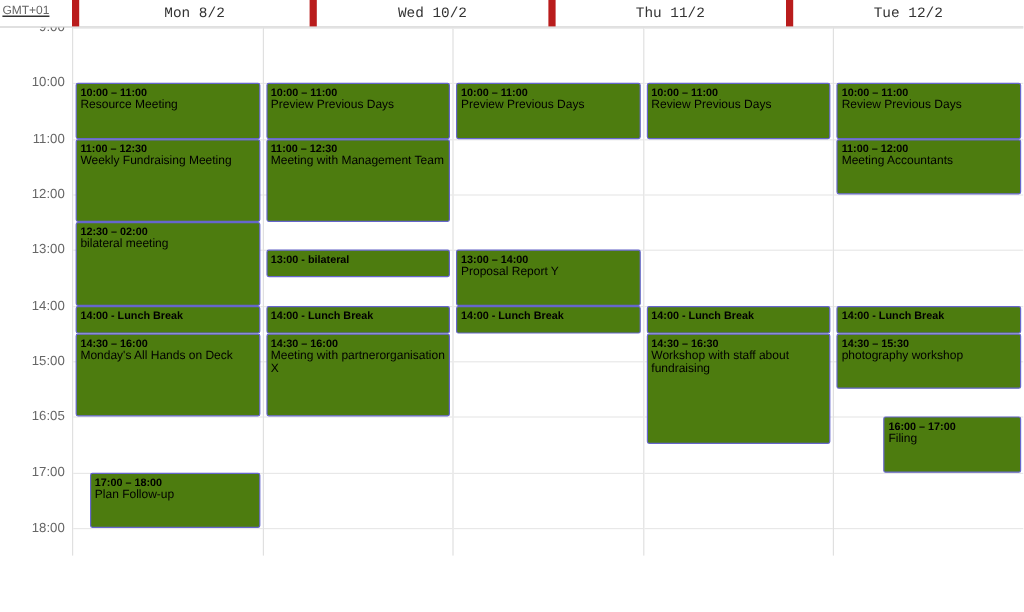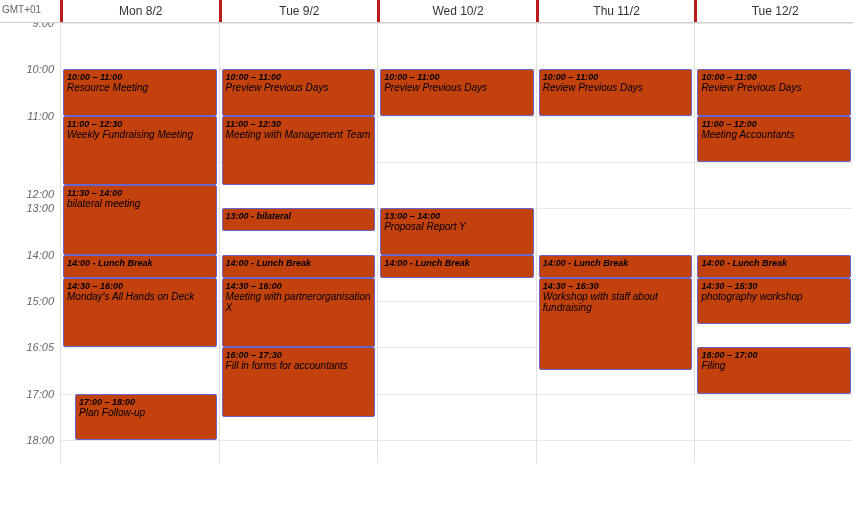--- a/index.html
+++ b/index.html
@@ -1,53 +1,52 @@
 <!DOCTYPE html>
 <html><head>
   <meta charset="utf-8">
   <style>
     * { box-sizing: border-box; margin: 0; padding: 0; }
     body { font-family: Arial, sans-serif; font-size: 11px; background: #fff; }
     .calendar { width: 853px; height: 510px; overflow: hidden; display: flex; flex-direction: column; }
     .header-row { display: flex; border-bottom: 1px solid #ccc; background: #fff; flex-shrink: 0; }
-    .time-gutter { width: 60px; flex-shrink: 0; }
-    .day-header { flex: 1; text-align: center; padding: 4px 12px; font-size: 12px; color: #333; border-left: 3px solid #b91c1c; }
-    .body { display: flex; flex: 1; overflow: hidden; font-style: italic; }
+    .time-gutter { width: 60px; flex-shrink: 0; text-decoration: underline; }
+    .day-header { flex: 1; text-align: center; padding: 4px 12px; font-size: 12px; color: #333; border-left: 6px solid #b91c1c; font-family: Liberation Mono, monospace; }
+    .body { display: flex; flex: 1; overflow: hidden; }
     .time-col { width: 60px; flex-shrink: 0; position: relative; }
     .time-label { position: absolute; right: 6px; font-size: 11px; color: #666; transform: translateY(-50%); }
     .grid { flex: 1; display: flex; position: relative; }
     .day-col { flex: 1; border-left: 1px solid #e0e0e0; position: relative; }
     .hour-line { position: absolute; left: 0; right: 0; border-top: 1px solid #e8e8e8; }
-    .event { position: absolute; left: 2px; right: 2px; background: #c2410c; border: 1px solid #6666cc; border-radius: 2px; padding: 2px 3px; font-size: 10px; color: #000; overflow: hidden; cursor: pointer; }
+    .event { position: absolute; left: 2px; right: 2px; background: #4d7c0f; border: 1px solid #6666cc; border-radius: 2px; padding: 2px 3px; font-size: 10px; color: #000; overflow: hidden; cursor: pointer; }
     .event-time { font-weight: bold; font-size: 9px; }
     .event-title { font-size: 10px; }
     .gmt-label { font-size: 10px; color: #666; padding: 4px 2px; }
   </style>
 </head>
 <body>
 
 <div class="calendar">
   <div class="header-row">
     <div class="time-gutter">
       <div class="gmt-label">GMT+01</div>
     </div>
 
   <div class="day-header">Mon 8/2</div>
-      <div class="day-header">Tue 9/2</div>
       <div class="day-header">Wed 10/2</div>
       <div class="day-header">Thu 11/2</div>
       <div class="day-header">Tue 12/2</div>
     </div>
   <div class="body" style="height: 440px;">
     <div class="time-col" style="height: 440px;">
 
     <div class="time-label" style="top: 0%;">9:00</div>
         <div class="time-label" style="top: 10.5263%;">10:00</div>
         <div class="time-label" style="top: 21.0526%;">11:00</div>
-        <div class="time-label" style="top: 31.5789%; margin-top: 32px;">12:00</div>
+        <div class="time-label" style="top: 31.5789%;">12:00</div>
         <div class="time-label" style="top: 42.1053%;">13:00</div>
         <div class="time-label" style="top: 52.6316%;">14:00</div>
         <div class="time-label" style="top: 63.1579%;">15:00</div>
         <div class="time-label" style="top: 73.6842%;">16:05</div>
         <div class="time-label" style="top: 84.2105%;">17:00</div>
         <div class="time-label" style="top: 94.7368%;">18:00</div>
       </div>
     <div class="grid" style="height: 440px;">
 
     <div class="day-col" style="height: 440px;">
@@ -63,21 +62,21 @@
           <div class="hour-line" style="top: 94.7368%;"></div>
           <div class="event" style="top: 10.5263%; height: 10.5263%;">
             <div class="event-time">10:00 – 11:00</div>
             <div class="event-title">Resource Meeting</div>
           </div>
           <div class="event" style="top: 21.0526%; height: 15.7895%;">
             <div class="event-time">11:00 – 12:30</div>
             <div class="event-title">Weekly Fundraising Meeting</div>
           </div>
           <div class="event" style="top: 36.8421%; height: 15.7895%;">
-            <div class="event-time">11:30 – 14:00</div>
+            <div class="event-time">12:30 – 02:00</div>
             <div class="event-title">bilateral meeting</div>
           </div>
           <div class="event" style="top: 52.6316%; height: 5.26316%;">
             <div class="event-time">14:00 - Lunch Break</div>
           </div>
           <div class="event" style="top: 57.8947%; height: 15.7895%;">
             <div class="event-time">14:30 – 16:00</div>
             <div class="event-title">Monday's All Hands on Deck</div>
           </div>
           <div class="event" style="top: 84.2105%; height: 10.5263%; margin-left: 12px;">
@@ -106,24 +105,20 @@
           </div>
           <div class="event" style="top: 42.1053%; height: 5.26316%;">
             <div class="event-time">13:00 - bilateral</div>
           </div>
           <div class="event" style="top: 52.6316%; height: 5.26316%;">
             <div class="event-time">14:00 - Lunch Break</div>
           </div>
           <div class="event" style="top: 57.8947%; height: 15.7895%;">
             <div class="event-time">14:30 – 16:00</div>
             <div class="event-title">Meeting with partnerorganisation X</div>
-          </div>
-          <div class="event" style="top: 73.6842%; height: 15.7895%;">
-            <div class="event-time">16:00 – 17:30</div>
-            <div class="event-title">Fill in forms for accountants</div>
           </div>
         </div>
         <div class="day-col" style="height: 440px;">
           <div class="hour-line" style="top: 0%;"></div>
           <div class="hour-line" style="top: 10.5263%;"></div>
           <div class="hour-line" style="top: 21.0526%;"></div>
           <div class="hour-line" style="top: 31.5789%;"></div>
           <div class="hour-line" style="top: 42.1053%;"></div>
           <div class="hour-line" style="top: 52.6316%;"></div>
           <div class="hour-line" style="top: 63.1579%;"></div>
@@ -184,20 +179,20 @@
             <div class="event-time">11:00 – 12:00</div>
             <div class="event-title">Meeting Accountants</div>
           </div>
           <div class="event" style="top: 52.6316%; height: 5.26316%;">
             <div class="event-time">14:00 - Lunch Break</div>
           </div>
           <div class="event" style="top: 57.8947%; height: 10.5263%;">
             <div class="event-time">14:30 – 15:30</div>
             <div class="event-title">photography workshop</div>
           </div>
-          <div class="event" style="top: 73.6842%; height: 10.5263%;">
+          <div class="event" style="top: 73.6842%; height: 10.5263%; margin-left: 39px;">
             <div class="event-time">16:00 – 17:00</div>
             <div class="event-title">Filing</div>
           </div>
         </div>
       </div>
   </div>
 </div>
 
 </body></html>

